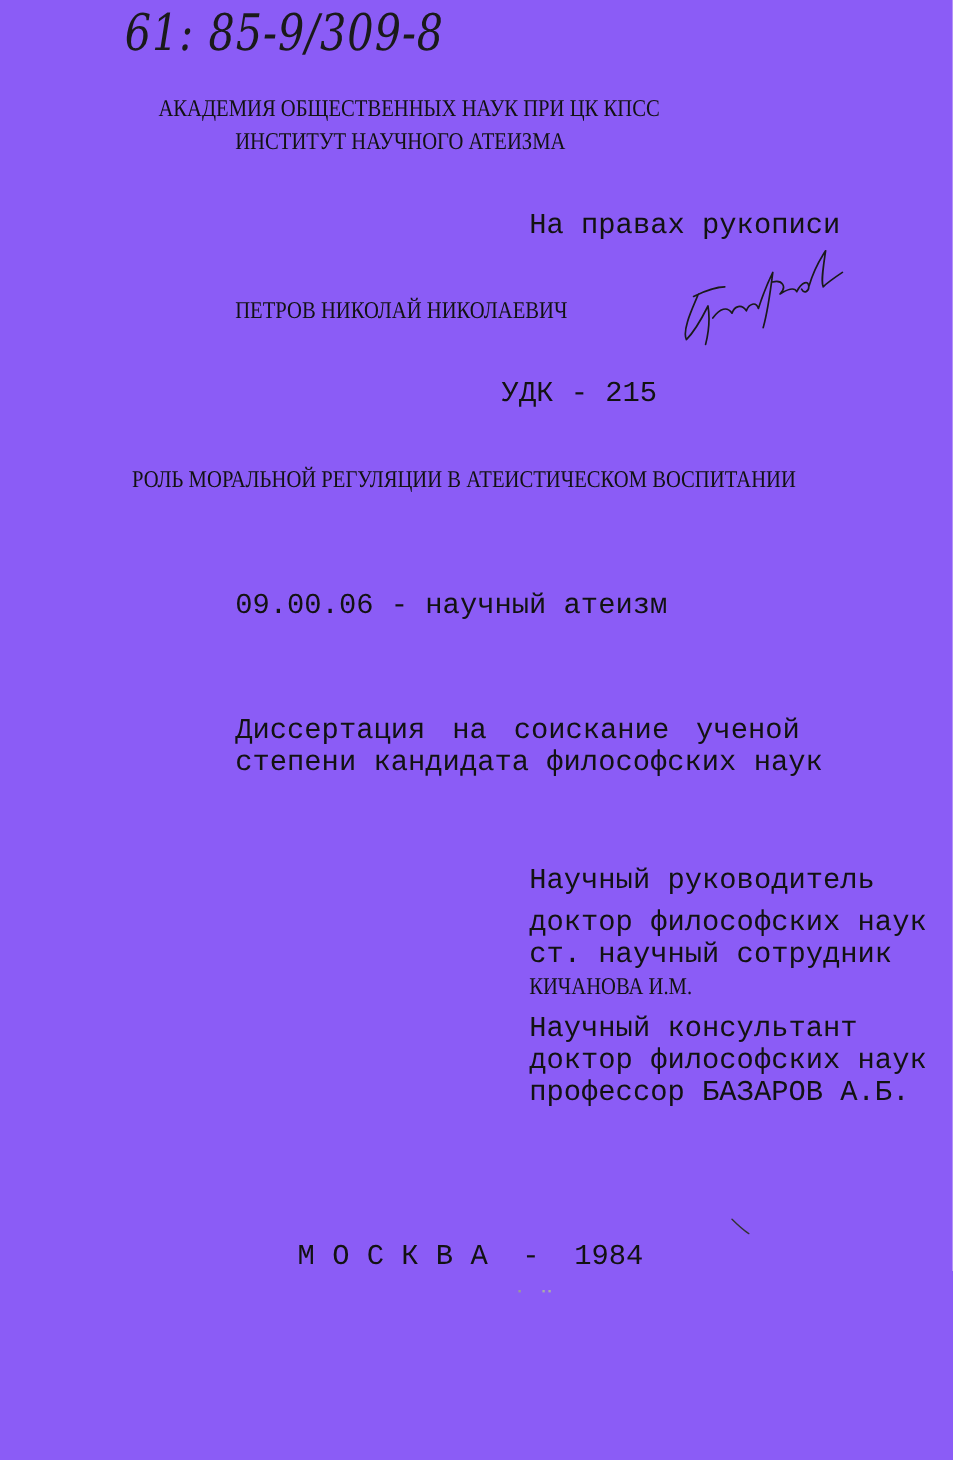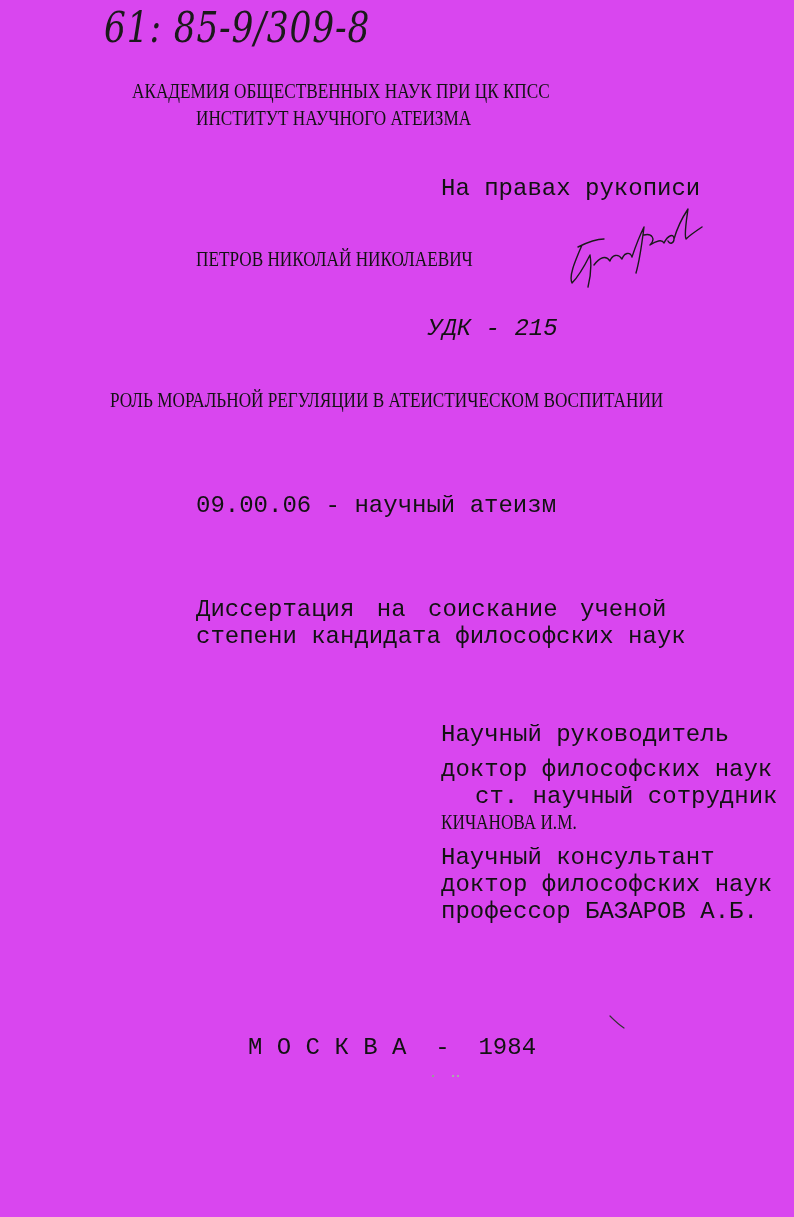--- a/index.html
+++ b/index.html
@@ -12,21 +12,21 @@
       height: 1217px;
       position: relative;
       overflow: hidden;
       color: #111111;
       font-family: "Liberation Mono", "DejaVu Sans Mono", monospace;
     }
     .page {
       position: absolute;
       left: 0; top: 0;
       width: 794px; height: 1217px;
-      background: #d946ef;
+      background: #8b5cf6;
     }
     .line {
       position: absolute;
       white-space: pre;
       font-size: 19px;
       line-height: 22px;
       color: #121212;
       letter-spacing: 0px;
     }
     .caps {
@@ -80,32 +80,32 @@
   <svg class="signature" viewBox="0 0 150 90">
     <path d="M22 40 C 18 50, 8 70, 12 78 C 18 72, 24 62, 30 50 C 32 62, 30 74, 28 82
              M 18 42 C 30 36, 40 34, 44 34
              M 34 60 C 40 52, 46 50, 50 56 C 52 50, 58 48, 62 54 C 64 48, 70 46, 72 52
              M 72 52 C 76 40, 80 30, 84 22 C 82 38, 80 54, 76 68
              M 84 30 C 92 28, 96 34, 90 40 C 96 36, 102 34, 104 38
              M 104 38 C 108 30, 114 28, 114 34 C 114 38, 110 40, 108 36
              M 114 34 C 118 20, 124 10, 128 4 C 126 18, 124 30, 126 34 C 130 30, 136 26, 142 22" fill="none" stroke="#1a1a1a" stroke-width="1.4" stroke-linecap="round" stroke-linejoin="round"></path>
   </svg>
 
-  <div class="line mono" style="left:428px; top:318px;font-style:italic;">УДК - 215</div>
+  <div class="line mono" style="left:418px; top:318px;">УДК - 215</div>
 
   <div class="line caps" style="left:110px; top:389px;">РОЛЬ МОРАЛЬНОЙ РЕГУЛЯЦИИ В АТЕИСТИЧЕСКОМ ВОСПИТАНИИ</div>
 
   <div class="line mono" style="left:196px; top:495px;">09.00.06 - научный атеизм</div>
 
   <div class="line mono" style="left:196px; top:599px; word-spacing:8px;">Диссертация на соискание ученой</div>
   <div class="line mono" style="left:196px; top:626px;">степени кандидата философских наук</div>
 
   <div class="line mono" style="left:441px; top:724px;">Научный руководитель</div>
   <div class="line mono" style="left:441px; top:759px;">доктор философских наук</div>
-  <div class="line mono" style="left:441px; top:786px;margin-left:34px;">ст. научный сотрудник</div>
+  <div class="line mono" style="left:441px; top:786px;">ст. научный сотрудник</div>
   <div class="line caps" style="left:441px; top:811px;">КИЧАНОВА И.М.</div>
 
   <div class="line mono" style="left:441px; top:847px;">Научный консультант</div>
   <div class="line mono" style="left:441px; top:874px;">доктор философских наук</div>
   <div class="line mono" style="left:441px; top:901px;">профессор БАЗАРОВ А.Б.</div>
 
   <svg class="mark" style="left:608px; top:1014px;" width="22" height="18" viewBox="0 0 22 18">
     <path d="M2 2 C 6 6, 10 10, 16 14" fill="none" stroke="#333" stroke-width="1.2" stroke-linecap="round"></path>
   </svg>
 

